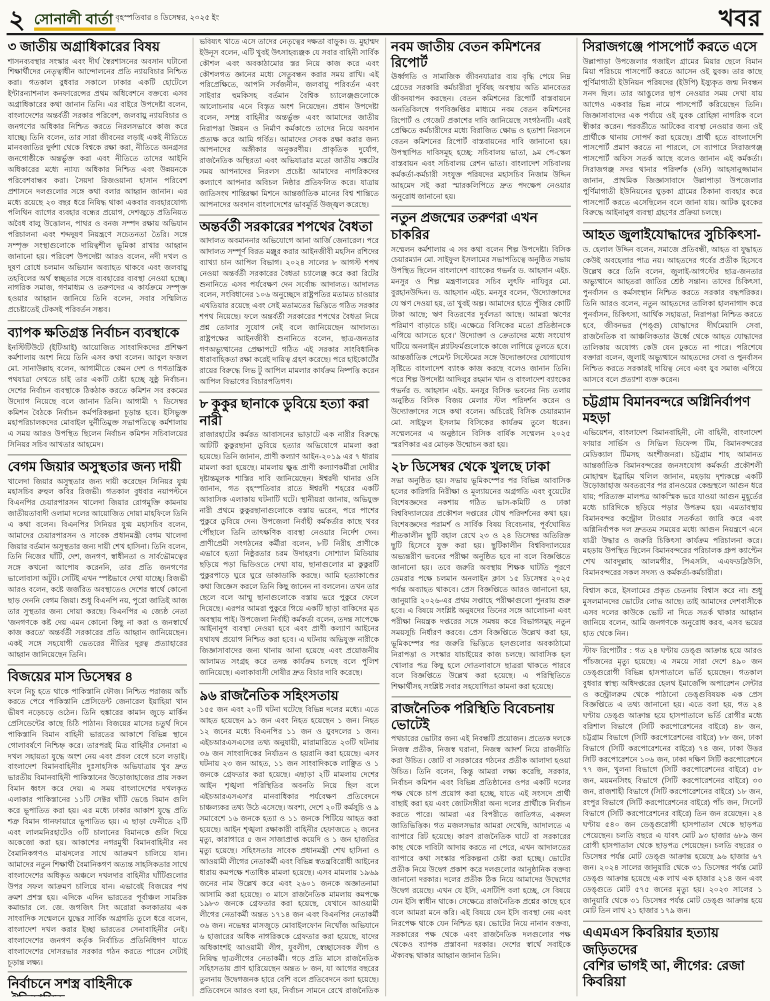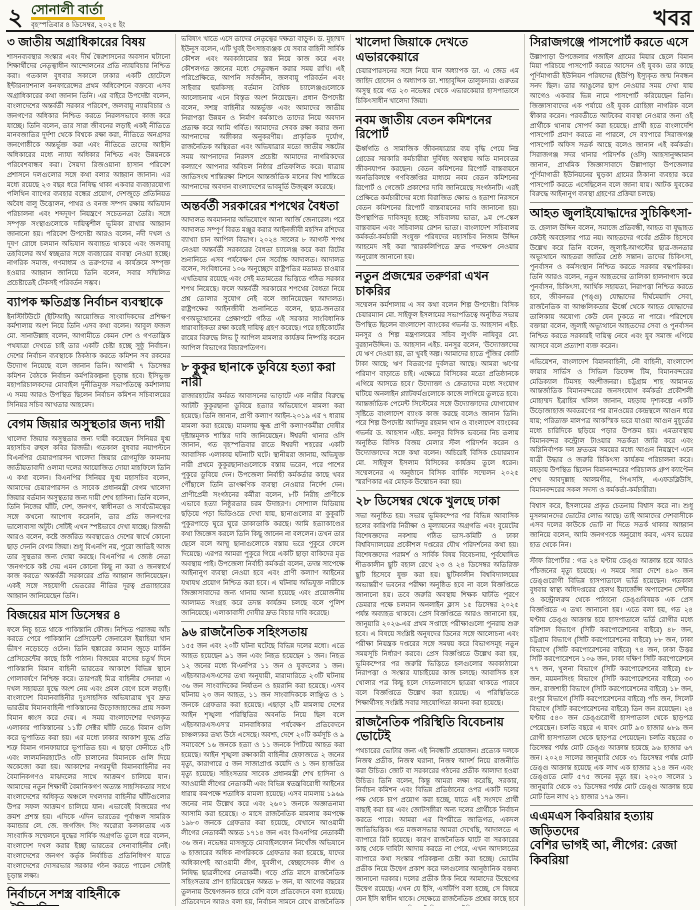--- a/index.html
+++ b/index.html
@@ -12,21 +12,21 @@
   }
   .page { width:700px; height:910px; padding:3px 6px 4px 6px; display:flex; flex-direction:column; }
 
   
   .header {
     display:flex; align-items:flex-end; justify-content:space-between;
     border-bottom:2px solid #1c1c1c; padding:1px 2px 2px 2px; height:29px; flex:0 0 auto;
   }
   .header-left { display:flex; align-items:flex-end; gap:8px; }
   .page-num { font-size:23px; font-weight:bold; line-height:0.9; }
-  .masthead { display:flex; flex-direction:column; line-height:1;text-align:right; }
+  .masthead { display:flex; flex-direction:row; line-height:1;text-align:right; }
   .logo {
     font-size:13px; font-weight:bold; color:#1e3a10; letter-spacing:0.2px;
     border-bottom:3px solid #e7b40c; display:inline-block; padding:0 2px 1px 0; width:max-content;
   }
   .issue-date { font-size:7px; margin-top:1.5px; color:#222; }
   .section-title { font-size:21px; font-weight:bold; line-height:0.95; letter-spacing:0.5px; }
 
   
   .columns { display:flex; flex:1 1 auto; overflow:hidden; margin-top:2px; }
   .col {
@@ -96,24 +96,20 @@
           <h2 class="headline">৮ কুকুর ছানাকে ডুবিয়ে হত্যা করা নারী</h2>
           <div class="body-text">রাজারহাটের কর্মরত আবাসনের ভাড়াটে এক নারীর বিরুদ্ধে আটটি কুকুরছানা ডুবিয়ে হত্যার অভিযোগে মামলা করা হয়েছে। তিনি জানান, প্রাণী কল্যাণ আইন-২০১৯ এর ৭ ধারায় মামলা করা হয়েছে। মামলায় ক্ষুব্ধ প্রাণী কল্যাণকর্মীরা দোষীর দৃষ্টান্তমূলক শাস্তির দাবি জানিয়েছেন। ঈশ্বরদী থানার ওসি জানান, গত বৃহস্পতিবার রাতে ঈশ্বরদী শহরের একটি আবাসিক এলাকায় ঘটনাটি ঘটে। স্থানীয়রা জানায়, অভিযুক্ত নারী প্রথমে কুকুরছানাগুলোকে বস্তায় ভরেন, পরে পাশের পুকুরে ডুবিয়ে দেন। উপজেলা নির্বাহী কর্মকর্তার কাছে খবর পৌঁছালে তিনি তাৎক্ষণিক ব্যবস্থা নেওয়ার নির্দেশ দেন। প্রাণীপ্রেমী সংগঠনের কর্মীরা বলেন, ৮টি নিরীহ প্রাণীকে এভাবে হত্যা নিষ্ঠুরতার চরম উদাহরণ। সোশ্যাল মিডিয়ায় ছড়িয়ে পড়া ভিডিওতে দেখা যায়, ছানাগুলোর মা কুকুরটি পুকুরপাড়ে ঘুরে ঘুরে ডাকাডাকি করছে। আমি হত্যাকাণ্ডের কথা জিজ্ঞেস করলে তিনি কিছু জানেন না বললেন। তখন তার ছেলে বলে আম্মু ছানাগুলোকে বস্তায় ভরে পুকুরে ফেলে দিয়েছে। এরপর আমরা পুকুরে গিয়ে একটি ছাড়া বাকিদের মৃত অবস্থায় পাই। উপজেলা নির্বাহী কর্মকর্তা বলেন, তদন্ত সাপেক্ষে আইনানুগ ব্যবস্থা নেওয়া হবে এবং প্রাণী কল্যাণ আইনের যথাযথ প্রয়োগ নিশ্চিত করা হবে। এ ঘটনায় অভিযুক্ত নারীকে জিজ্ঞাসাবাদের জন্য থানায় আনা হয়েছে এবং প্রয়োজনীয় আলামত সংগ্রহ করে তদন্ত কার্যক্রম চলছে বলে পুলিশ জানিয়েছে। এলাকাবাসী দোষীর দ্রুত বিচার দাবি করেছে।</div>
         </article>
         <article class="article">
           <h2 class="headline">৯৬ রাজনৈতিক সহিংসতায়</h2>
           <div class="body-text">১৫৫ জন এবং ২০টি ঘটনা ঘটেছে বিভিন্ন দলের মধ্যে। এতে আহত হয়েছেন ৯১ জন এবং নিহত হয়েছেন ১ জন। নিহত ১২ জনের মধ্যে বিএনপির ১১ জন ও যুবদলের ১ জন। এইচআরএসএসের তথ্য অনুযায়ী, মারামারিতে ২৩টি ঘটনায় ৩৬ জন সাংবাদিকের নির্যাতন ও হয়রানি করা হয়েছে। এসব ঘটনায় ২৩ জন আহত, ১১ জন সাংবাদিককে লাঞ্ছিত ও ১ জনকে গ্রেফতার করা হয়েছে। এছাড়া ২টি মামলায় দেশের আইন শৃঙ্খলা পরিস্থিতির অবনতি নিয়ে ছিল বলে এইচআরএসএস'র মানবাধিকার পর্যবেক্ষণ প্রতিবেদনে চাঞ্চল্যকর তথ্য উঠে এসেছে। অবশ্য, দেশে ২০টি কর্মসূচি ও ৯ সমাবেশে ১৬ জনকে হত্যা ও ১১ জনকে পিটিয়ে আহত করা হয়েছে। আইন শৃঙ্খলা রক্ষাকারী বাহিনীর হেফাজতে ২ জনের মৃত্যু, কারাগারে ৫ জন সাজাপ্রাপ্ত কয়েদি ও ১ জন হাজতির মৃত্যু হয়েছে। সহিংসতার সাবেক প্রধানমন্ত্রী শেখ হাসিনা ও আওয়ামী লীগের নেতাকর্মী এবং বিভিন্ন স্বতন্ত্রবিরোধী আইনের ধারায় কমপক্ষে শতাধিক মামলা হয়েছে। এসব মামলায় ১৯৬৯ জনের নাম উল্লেখ করে এবং ২৬০১ জনকে অজ্ঞাতনামা আসামি করা হয়েছে। ৩ মাসে রাজনৈতিক মামলায় কমপক্ষে ১৯৮৩ জনকে গ্রেফতার করা হয়েছে, যেখানে আওয়ামী লীগের নেতাকর্মী অন্তত ১৭১৪ জন এবং বিএনপির নেতাকর্মী ৩৬ জন। নভেম্বর মাসজুড়ে মোবাইলফোন নিখোঁজ অভিযানে ৬ হাজারের অধিক নাগরিককে গ্রেফতার করা হয়েছে, যাদের অধিকাংশই আওয়ামী লীগ, যুবলীগ, স্বেচ্ছাসেবক লীগ ও নিষিদ্ধ ছাত্রলীগের নেতাকর্মী। গড়ে প্রতি মাসে রাজনৈতিক সহিংসতায় প্রাণ হারিয়েছেন অন্তত ৮ জন, যা আগের বছরের তুলনায় উদ্বেগজনক হারে বেশি বলে প্রতিবেদনে বলা হয়েছে। প্রতিবেদনে আরও বলা হয়, নির্বাচন সামনে রেখে রাজনৈতিক সহিংসতা ও দলীয় অভ্যন্তরীণ কোন্দলে সহিংসতার ঘটনা বেড়েছে। সার্বিক মানবাধিকার পরিস্থিতি নিয়ে গভীর উদ্বেগ জানিয়েছে মানবাধিকার সংগঠনগুলো। তারা দায়ীদের দ্রুত বিচারের আওতায় আনার আহ্বান জানিয়েছে এবং ক্ষতিগ্রস্ত পরিবারগুলোর পুনর্বাসনে সরকারের কার্যকর পদক্ষেপ কামনা করেছে। এ সময় দেশের সার্বিক মানবাধিকার রক্ষায় সরকারের পাশাপাশি সব নাগরিক, গণমাধ্যমকর্মী, সুশীল সমাজ ও মানবাধিকার সংগঠনের প্রতি অধিক সোচ্চার ও সক্রিয় ভূমিকা পালনের অনুরোধ জানান তিনি।</div>
         </article>
       </div>
       <div class="col">
         <article class="article">
-          <h2 class="headline">খালেদা জিয়াকে দেখতে এভারকেয়ারে</h2>
-          <div class="body-text">চেয়ারপারসনের সঙ্গে নিয়ে যান অধ্যাপক ডা. এ জেড এম জাহিদ হোসেন ও অধ্যাপক ডা. শাহাবুদ্দিন তালুকদার। গুরুতর অসুস্থ হয়ে গত ২৩ নভেম্বর থেকে এভারকেয়ার হাসপাতালে চিকিৎসাধীন খালেদা জিয়া।</div>
-        </article>
-        <article class="article">
           <h2 class="headline">নবম জাতীয় বেতন কমিশনের রিপোর্ট</h2>
           <div class="body-text">ঊর্ধ্বগতি ও সামাজিক জীবনযাত্রার ব্যয় বৃদ্ধি পেয়ে নিম্ন গ্রেডের সরকারি কর্মচারীরা দুর্বিষহ অবস্থায় অতি মানবেতর জীবনযাপন করছেন। বেতন কমিশনের রিপোর্ট বাস্তবায়নে অনতিবিলম্বে গণবিজ্ঞপ্তির মাধ্যমে নবম বেতন কমিশনের রিপোর্ট ও গেজেট প্রকাশের দাবি জানিয়েছে সংগঠনটি। এরই প্রেক্ষিতে কর্মচারীদের মধ্যে বিরাজিত ক্ষোভ ও হতাশা নিরসনে বেতন কমিশনের রিপোর্ট বাস্তবায়নের দাবি জানানো হয়। উপস্থাপিত দাবিসমূহ হচ্ছে: সচিবালয় ভাতা, ৯ম পে-স্কেল বাস্তবায়ন এবং সচিবালয় রেশন ভাতা। বাংলাদেশ সচিবালয় কর্মকর্তা-কর্মচারী সংযুক্ত পরিষদের মহাসচিব নিজাম উদ্দিন আহমেদ সই করা স্মারকলিপিতে দ্রুত পদক্ষেপ নেওয়ার অনুরোধ জানানো হয়।</div>
         </article>
         <article class="article">
           <h2 class="headline">নতুন প্রজন্মের তরুণরা এখন চাকরির</h2>
           <div class="body-text">সম্মেলন কর্মশালায় এ সব কথা বলেন শিল্প উপদেষ্টা। বিসিক চেয়ারম্যান মো. সাইফুল ইসলামের সভাপতিত্বে অনুষ্ঠিত সভায় উপস্থিত ছিলেন বাংলাদেশ ব্যাংকের গভর্নর ড. আহসান এইচ. মনসুর ও শিল্প মন্ত্রণালয়ের সচিব লুৎফি নাযিবুর মো. বুরহানউদ্দিন। ড. আহসান এইচ. মনসুর বলেন, 'উদ্যোক্তাদের যে ঋণ দেওয়া হয়, তা খুবই অল্প। আমাদের হাতে পুঁজির কোটি টাকা আছে; ঋণ বিতরণের দুর্বলতা আছে। আমরা ঋণের পরিমাণ বাড়াতে চাই। এক্ষেত্রে বিসিকের মতো প্রতিষ্ঠানকে এগিয়ে আসতে হবে।' উদ্যোক্তা ও ক্রেতাদের মধ্যে সংযোগ ঘটিয়ে অনলাইন প্ল্যাটফর্মগুলোকে কাজে লাগিয়ে তুলতে হবে। আন্তর্জাতিক পেমেন্ট সিস্টেমের সঙ্গে উদ্যোক্তাদের যোগাযোগ সৃষ্টিতে বাংলাদেশ ব্যাংক কাজ করছে বলেও জানান তিনি। পরে শিল্প উপদেষ্টা আদিলুর রহমান খান ও বাংলাদেশ ব্যাংকের গভর্নর ড. আহসান এইচ. মনসুর বিসিক ভবনের নিচ তলায় অনুষ্ঠিত বিসিক বিজয় মেলার স্টল পরিদর্শন করেন ও উদ্যোক্তাদের সঙ্গে কথা বলেন। অচিরেই বিসিক চেয়ারম্যান মো. সাইফুল ইসলাম বিসিকের কার্যক্রম তুলে ধরেন। সম্মেলনের এ অনুষ্ঠানে বিসিক বার্ষিক সম্মেলন ২০২৫ স্মরণিকার এর মোড়ক উন্মোচন করা হয়।</div>
         </article>
         <article class="article">
           <h2 class="headline">২৮ ডিসেম্বর থেকে খুলছে ঢাকা</h2>
           <div class="body-text">সভা অনুষ্ঠিত হয়। সভায় ভূমিকম্পের পর বিভিন্ন আবাসিক হলের কারিগরি নিরীক্ষা ও মূল্যায়নের অগ্রগতি এবং বুয়েটের বিশেষজ্ঞদের নকশায় গঠিত ভাস-কমিটি ও ঢাকা বিশ্ববিদ্যালয়ের প্রকৌশল দপ্তরের যৌথ পরিদর্শনের কথা হয়। বিশেষজ্ঞদের পরামর্শ ও সার্বিক বিষয় বিবেচনায়, পূর্বঘোষিত শীতকালীন ছুটি বহাল রেখে ২৩ ও ২৪ ডিসেম্বর অতিরিক্ত ছুটি হিসেবে যুক্ত করা হয়। ছুটিকালীন বিশ্ববিদ্যালয়ের অভ্যন্তরীণ ভবনের পরীক্ষা অনুষ্ঠিত হবে না বলে বিজ্ঞপ্তিতে জানানো হয়। তবে জরুরি অবস্থায় শিক্ষক ঘাটতি পূরণে ডেমরার পক্ষে চলমান অনলাইন ক্লাস ১৫ ডিসেম্বর ২০২৫ পর্যন্ত অব্যাহত থাকবে। প্রেস বিজ্ঞপ্তিতে আরও জানানো হয়, জানুয়ারি ২০২৬-এর প্রথম সপ্তাহে পরীক্ষাগুলো পুনরায় শুরু হবে। এ বিষয়ে সংশ্লিষ্ট অনুষদের ডিনের সঙ্গে আলোচনা এবং পরীক্ষা নিয়ন্ত্রক দপ্তরের সঙ্গে সমন্বয় করে বিভাগসমূহ নতুন সময়সূচি নির্ধারণ করবে। প্রেস বিজ্ঞপ্তিতে উল্লেখ করা হয়, ভূমিকম্পের পর জরুরি ভিত্তিতে হলগুলোর অবকাঠামো নিরাপত্তা ও সংস্কার যাচাইয়ের কাজ চলছে। আবাসিক হল খোলার পত্র কিছু হলে দোতলাবাসে ছাত্ররা থাকতে পারবে বলে বিজ্ঞপ্তিতে উল্লেখ করা হয়েছে। এ পরিস্থিতিতে শিক্ষার্থীসহ সংশ্লিষ্ট সবার সহযোগিতা কামনা করা হয়েছে।</div>
@@ -126,20 +122,21 @@
       <div class="col">
         <article class="article">
           <h2 class="headline">সিরাজগঞ্জে পাসপোর্ট করতে এসে</h2>
           <div class="body-text">উল্লাপাড়া উপজেলার গজাইল গ্রামের মিয়ার ছেলে বিমান মিয়া পরিচয়ে পাসপোর্ট করতে আসেন ওই যুবক। তার কাছে পূর্ণিমাগাতী ইউনিয়ন পরিষদের (ইউপি) ইস্যুকৃত জন্ম নিবন্ধন সনদ ছিল। তার আঙুলের ছাপ নেওয়ার সময় দেখা যায় আগেও একবার ভিন্ন নামে পাসপোর্ট করিয়েছেন তিনি। জিজ্ঞাসাবাদের এক পর্যায়ে ওই যুবক রোহিঙ্গা নাগরিক বলে স্বীকার করেন। পরবর্তীতে আটকের ব্যবস্থা নেওয়ার জন্য ওই প্রার্থীকে থানায় সোপর্দ করা হয়েছে। প্রার্থী হতে বাংলাদেশি পাসপোর্ট প্রমাণ করতে না পারলে, সে ব্যাপারে সিরাজগঞ্জ পাসপোর্ট অফিস সতর্ক আছে বলেও জানান এই কর্মকর্তা। সিরাজগঞ্জ সদর থানার পরিদর্শক (ওসি) আহসানুজ্জামান জানান, প্রাথমিক জিজ্ঞাসাবাদে উল্লাপাড়া উপজেলার পূর্ণিমাগাতী ইউনিয়নের ঘুড়কা গ্রামের ঠিকানা ব্যবহার করে পাসপোর্ট করতে এসেছিলেন বলে জানা যায়। আটক যুবকের বিরুদ্ধে আইনানুগ ব্যবস্থা গ্রহণের প্রক্রিয়া চলছে।</div>
         </article>
         <article class="article">
           <h2 class="headline">আহত জুলাইযোদ্ধাদের সুচিকিৎসা-</h2>
           <div class="body-text">ড. হেলাল উদ্দিন বলেন, সমাজে প্রতিবন্ধী, আহত বা যুদ্ধাহত কেউই অবহেলার পাত্র নয়। আহতদের গর্বের প্রতীক হিসেবে উল্লেখ করে তিনি বলেন, জুলাই-আগস্টের ছাত্র-জনতার অভ্যুত্থানে আহতরা জাতির শ্রেষ্ঠ সন্তান। তাদের চিকিৎসা, পুনর্বাসন ও কর্মসংস্থান নিশ্চিত করতে সরকার বদ্ধপরিকর। তিনি আরও বলেন, নতুন আহতদের তালিকা হালনাগাদ করে পুনর্বাসন, চিকিৎসা, আর্থিক সহায়তা, নিরাপত্তা নিশ্চিত করতে হবে, জীবনভর (পঙ্গু) যোদ্ধাদের দীর্ঘমেয়াদি সেবা, রাজনৈতিক বা আঞ্চলিকতার ঊর্ধ্বে থেকে আহত যোদ্ধাদের তালিকায় অযোগ্য কেউ যেন ঢুকতে না পারে। পরিশেষে বক্তারা বলেন, জুলাই অভ্যুত্থানে আহতদের সেবা ও পুনর্বাসন নিশ্চিত করতে সরকারই দায়িত্ব নেবে এবং যুব সমাজ এগিয়ে আসবে বলে প্রত্যাশা ব্যক্ত করেন।</div>
         </article>
         <article class="article">
+          <h2 class="headline">চট্টগ্রাম বিমানবন্দরে অগ্নিনির্বাপণ মহড়া</h2>
           <div class="body-text">এভিয়েশন, বাংলাদেশ বিমানবাহিনী, নৌ বাহিনী, বাংলাদেশ ফায়ার সার্ভিস ও সিভিল ডিফেন্স টিম, বিমানবন্দরের মেডিক্যাল টিমসহ অংশীজনরা। চট্টগ্রাম শাহ আমানত আন্তর্জাতিক বিমানবন্দরের জনসংযোগ কর্মকর্তা প্রকৌশলী মোহাম্মদ ইব্রাহিম খলিল জানান, মহড়ায় দৃশ্যকল্পে একটি উড়োজাহাজ অবতরণের পর রানওয়ের কেন্দ্রস্থলে আগুন ধরে যায়; পরিত্যক্ত মালপত্র আকস্মিক ভরে যাওয়া আগুন মুহূর্তের মধ্যে চারিদিকে ছড়িয়ে পড়ার উপক্রম হয়। এমতাবস্থায় বিমানবন্দর কন্ট্রোল টাওয়ার সতর্কতা জারি করে এবং অগ্নিনির্বাপক দল দ্রুততম সময়ের মধ্যে আগুন নিয়ন্ত্রণে এনে যাত্রী উদ্ধার ও জরুরি চিকিৎসা কার্যক্রম পরিচালনা করে। মহড়ায় উপস্থিত ছিলেন বিমানবন্দরের পরিচালক গ্রুপ ক্যাপ্টেন শেখ আবদুল্লাহ আলমগীর, পিএসসি, এএফডব্লিউসি, বিমানবন্দরের সকল সদস্য ও কর্মকর্তা-কর্মচারীরা।</div>
         </article>
         <article class="article">
           <div class="body-text">বিশ্বাস করে, ইসলামের প্রকৃত চেতনায় বিশ্বাস করে না। শুধু মুসলমানদের ভোটের লোভ আছে। তাই আমাদের দেশবাসীকে এসব দলের কাউকে ভোট না দিতে সতর্ক থাকার আহ্বান জানিয়ে বলেন, আমি জনগণকে অনুরোধ করব, এসব ভয়ের হাত থেকে নিন।</div>
         </article>
         <article class="article">
           <div class="body-text">স্টাফ রিপোর্টার : গত ২৪ ঘণ্টায় ডেঙ্গু আক্রান্ত হয়ে আরও পাঁচজনের মৃত্যু হয়েছে। এ সময়ে সারা দেশে ৪৯০ জন ডেঙ্গুরোগী বিভিন্ন হাসপাতালে ভর্তি হয়েছেন। গতকাল বুধবার স্বাস্থ্য অধিদপ্তরের হেলথ ইমার্জেন্সি অপারেশন সেন্টার ও কন্ট্রোলরুম থেকে পাঠানো ডেঙ্গুবিষয়ক এক প্রেস বিজ্ঞপ্তিতে এ তথ্য জানানো হয়। এতে বলা হয়, গত ২৪ ঘণ্টায় ডেঙ্গু আক্রান্ত হয়ে হাসপাতালে ভর্তি রোগীর মধ্যে বরিশাল বিভাগে (সিটি করপোরেশনের বাইরে) ৪৮ জন, চট্টগ্রাম বিভাগে (সিটি করপোরেশনের বাইরে) ৮৮ জন, ঢাকা বিভাগে (সিটি করপোরেশনের বাইরে) ৭৪ জন, ঢাকা উত্তর সিটি করপোরেশনে ১০৬ জন, ঢাকা দক্ষিণ সিটি করপোরেশনে ৭৭ জন, খুলনা বিভাগে (সিটি করপোরেশনের বাইরে) ৫৮ জন, ময়মনসিংহ বিভাগে (সিটি করপোরেশনের বাইরে) ৩৩ জন, রাজশাহী বিভাগে (সিটি করপোরেশনের বাইরে) ১৮ জন, রংপুর বিভাগে (সিটি করপোরেশনের বাইরে) পাঁচ জন, সিলেট বিভাগে (সিটি করপোরেশনের বাইরে) তিন জন রয়েছেন। ২৪ ঘণ্টায় ৫৪০ জন ডেঙ্গুরোগী হাসপাতাল থেকে ছাড়পত্র পেয়েছেন। চলতি বছরে এ যাবৎ মোট ৯৩ হাজার ৬৮৯ জন রোগী হাসপাতাল থেকে ছাড়পত্র পেয়েছেন। চলতি বছরের ৩ ডিসেম্বর পর্যন্ত মোট ডেঙ্গু আক্রান্ত হয়েছে ৯৬ হাজার ৬৭ জন। ২০২৪ সালের জানুয়ারি থেকে ৩১ ডিসেম্বর পর্যন্ত মোট ডেঙ্গু আক্রান্ত হয়েছে এক লাখ এক হাজার ২১৪ জন এবং ডেঙ্গুতে মোট ৫৭৫ জনের মৃত্যু হয়। ২০২৩ সালের ১ জানুয়ারি থেকে ৩১ ডিসেম্বর পর্যন্ত মোট ডেঙ্গু আক্রান্ত হয়ে মোট তিন লাখ ২১ হাজার ১৭৯ জন।</div>
         </article>
         <article class="article">
           <h2 class="headline">এএমএস কিবরিয়ার হত্যায় জড়িতদের

